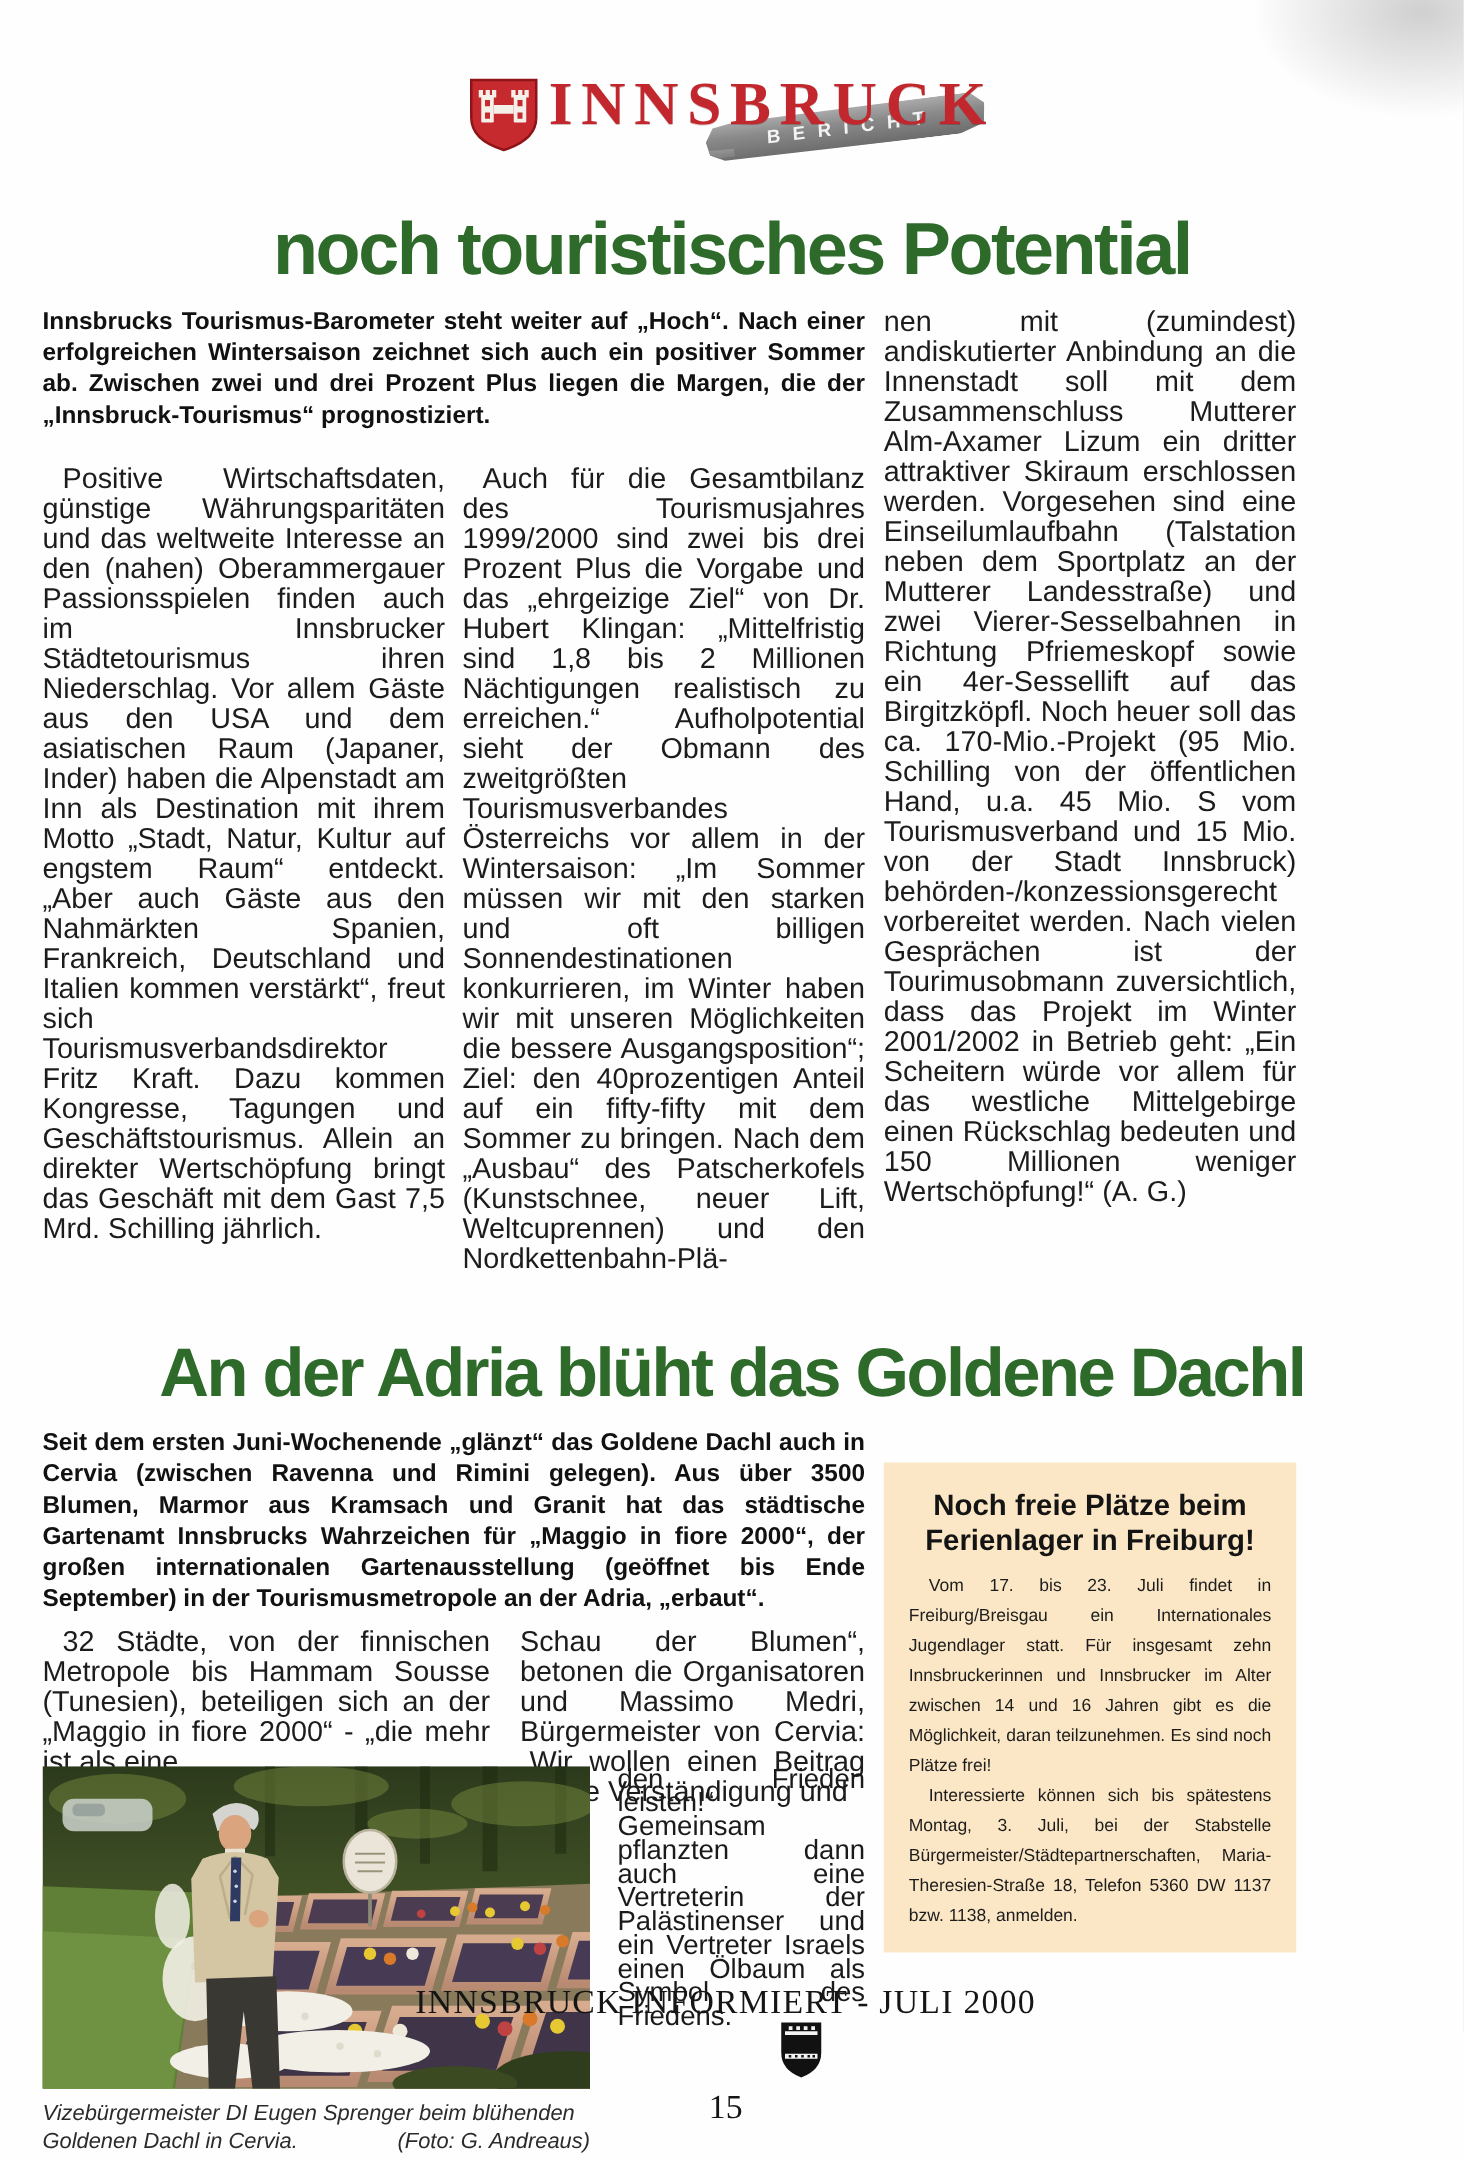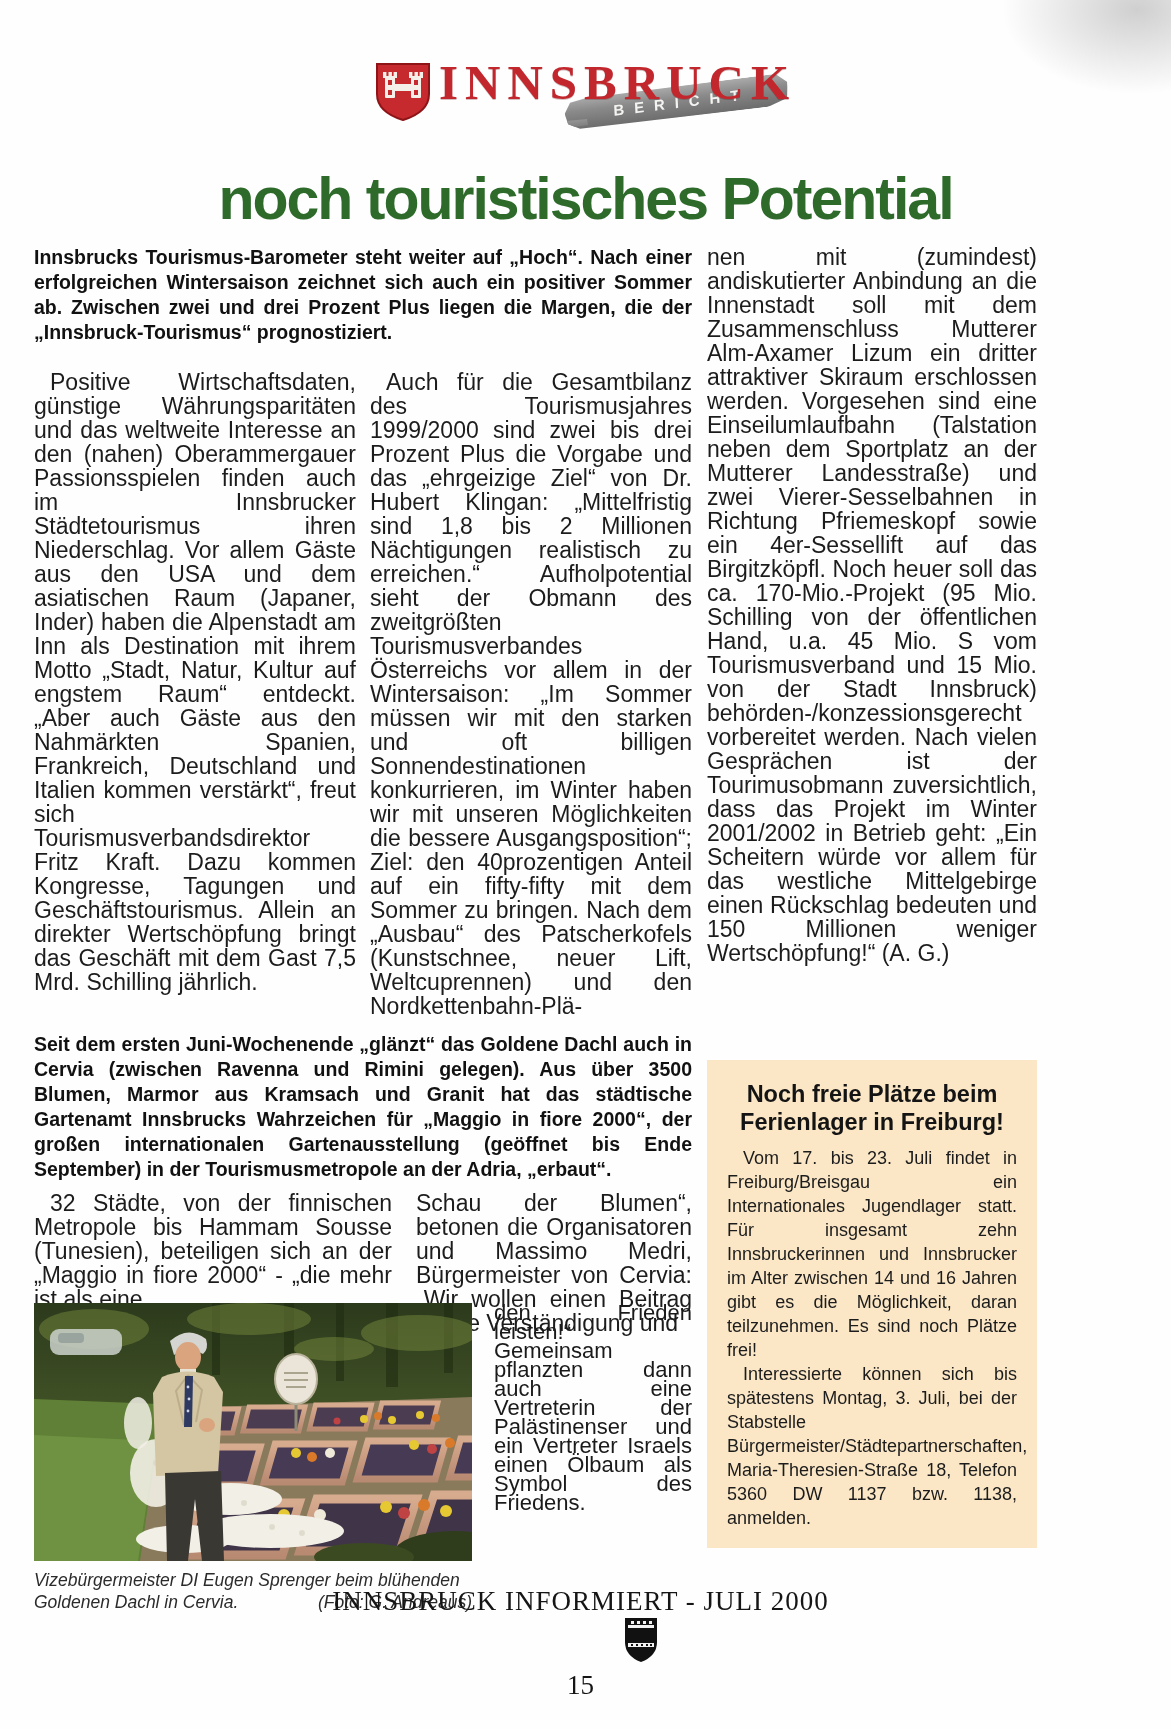--- a/index.html
+++ b/index.html
@@ -92,21 +92,21 @@
   
   .infobox{
     margin-top:28px;background:var(--infobox-bg);
     padding:16px 20px 18px 20px;
   }
   .infobox h3{
     text-align:center;font-size:23.5px;line-height:28px;font-weight:700;color:#141414;
     margin:4px 0 10px 0;
   }
   .infobox h3 span{display:block;}
-  .infobox p{font-size:18px;line-height:24px;text-align:justify;color:#1c1c1c;}
+  .infobox p{font-size:14px;line-height:24px;text-align:justify;color:#1c1c1c;}
   
   .pfooter{
     position:absolute;left:34px;right:44px;bottom:28px;
     display:flex;align-items:center;justify-content:space-between;
     font-family:"Liberation Serif","DejaVu Serif",serif;
     font-size:27px;color:#151515;flex-direction:column;
   }
   .pfooter .journal{letter-spacing:1px;}
   .pfooter .pageno{font-size:27px;}
   .footer-shield{margin-left:120px;}
@@ -156,20 +156,21 @@
     <div class="left660">
       <p class="lead">Innsbrucks Tourismus-Barometer steht weiter auf „Hoch“. Nach einer erfolgreichen Wintersaison zeichnet sich auch ein positiver Sommer ab. Zwischen zwei und drei Prozent Plus liegen die Margen, die der „Innsbruck-Tourismus“ prognostiziert.</p>
       <div class="two-cols">
         <p class="bodytxt indent">Positive Wirtschaftsdaten, günstige Währungsparitäten und das weltweite Interesse an den (nahen) Oberammergauer Passionsspielen finden auch im Innsbrucker Städtetourismus ihren Niederschlag. Vor allem Gäste aus den USA und dem asiatischen Raum (Japaner, Inder) haben die Alpenstadt am Inn als Destination mit ihrem Motto „Stadt, Natur, Kultur auf engstem Raum“ entdeckt. „Aber auch Gäste aus den Nahmärkten Spanien, Frankreich, Deutschland und Italien kommen verstärkt“, freut sich Tourismusverbandsdirektor Fritz Kraft. Dazu kommen Kongresse, Tagungen und Geschäftstourismus. Allein an direkter Wertschöpfung bringt das Geschäft mit dem Gast 7,5 Mrd. Schilling jährlich.</p>
         <p class="bodytxt indent">Auch für die Gesamtbilanz des Tourismusjahres 1999/2000 sind zwei bis drei Prozent Plus die Vorgabe und das „ehrgeizige Ziel“ von Dr. Hubert Klingan: „Mittelfristig sind 1,8 bis 2 Millionen Nächtigungen realistisch zu erreichen.“ Aufholpotential sieht der Obmann des zweitgrößten Tourismusverbandes Österreichs vor allem in der Wintersaison: „Im Sommer müssen wir mit den starken und oft billigen Sonnendestinationen konkurrieren, im Winter haben wir mit unseren Möglichkeiten die bessere Ausgangsposition“; Ziel: den 40prozentigen Anteil auf ein fifty-fifty mit dem Sommer zu bringen. Nach dem „Ausbau“ des Patscherkofels (Kunstschnee, neuer Lift, Weltcuprennen) und den Nordkettenbahn-Plä-</p>
       </div>
     </div>
     <p class="bodytxt col3w">nen mit (zumindest) andiskutierter Anbindung an die Innenstadt soll mit dem Zusammenschluss Mutterer Alm-Axamer Lizum ein dritter attraktiver Skiraum erschlossen werden. Vorgesehen sind eine Einseilumlaufbahn (Talstation neben dem Sportplatz an der Mutterer Landesstraße) und zwei Vierer-Sesselbahnen in Richtung Pfriemeskopf sowie ein 4er-Sessellift auf das Birgitzköpfl. Noch heuer soll das ca. 170-Mio.-Projekt (95 Mio. Schilling von der öffentlichen Hand, u.a. 45 Mio. S vom Tourismusverband und 15 Mio. von der Stadt Innsbruck) behörden-/konzessionsgerecht vorbereitet werden. Nach vielen Gesprächen ist der Tourimusobmann zuversichtlich, dass das Projekt im Winter 2001/2002 in Betrieb geht: „Ein Scheitern würde vor allem für das westliche Mittelgebirge einen Rückschlag bedeuten und 150 Millionen weniger Wertschöpfung!“ (A. G.)</p>
   </section>
 
+  <h2 class="h2">An der Adria blüht das Goldene Dachl</h2>
 
   <section class="article" style="margin-top:14px;">
     <div class="left660">
       <p class="lead">Seit dem ersten Juni-Wochenende „glänzt“ das Goldene Dachl auch in Cervia (zwischen Ravenna und Rimini gelegen). Aus über 3500 Blumen, Marmor aus Kramsach und Granit hat das städtische Gartenamt Innsbrucks Wahrzeichen für „Maggio in fiore 2000“, der großen internationalen Gartenausstellung (geöffnet bis Ende September) in der Tourismusmetropole an der Adria, „erbaut“.</p>
 
       <div class="a2grid">
         <p class="bodytxt indent a2-col1">32 Städte, von der finnischen Metropole bis Hammam Sousse (Tunesien), beteiligen sich an der „Maggio in fiore 2000“ - „die mehr ist als eine</p>
         <p class="bodytxt a2-colb-top">Schau der Blumen“, betonen die Organisatoren und Massimo Medri, Bürgermeister von Cervia: „Wir wollen einen Beitrag für die Verständigung und</p>
 
         <figure class="photo">

